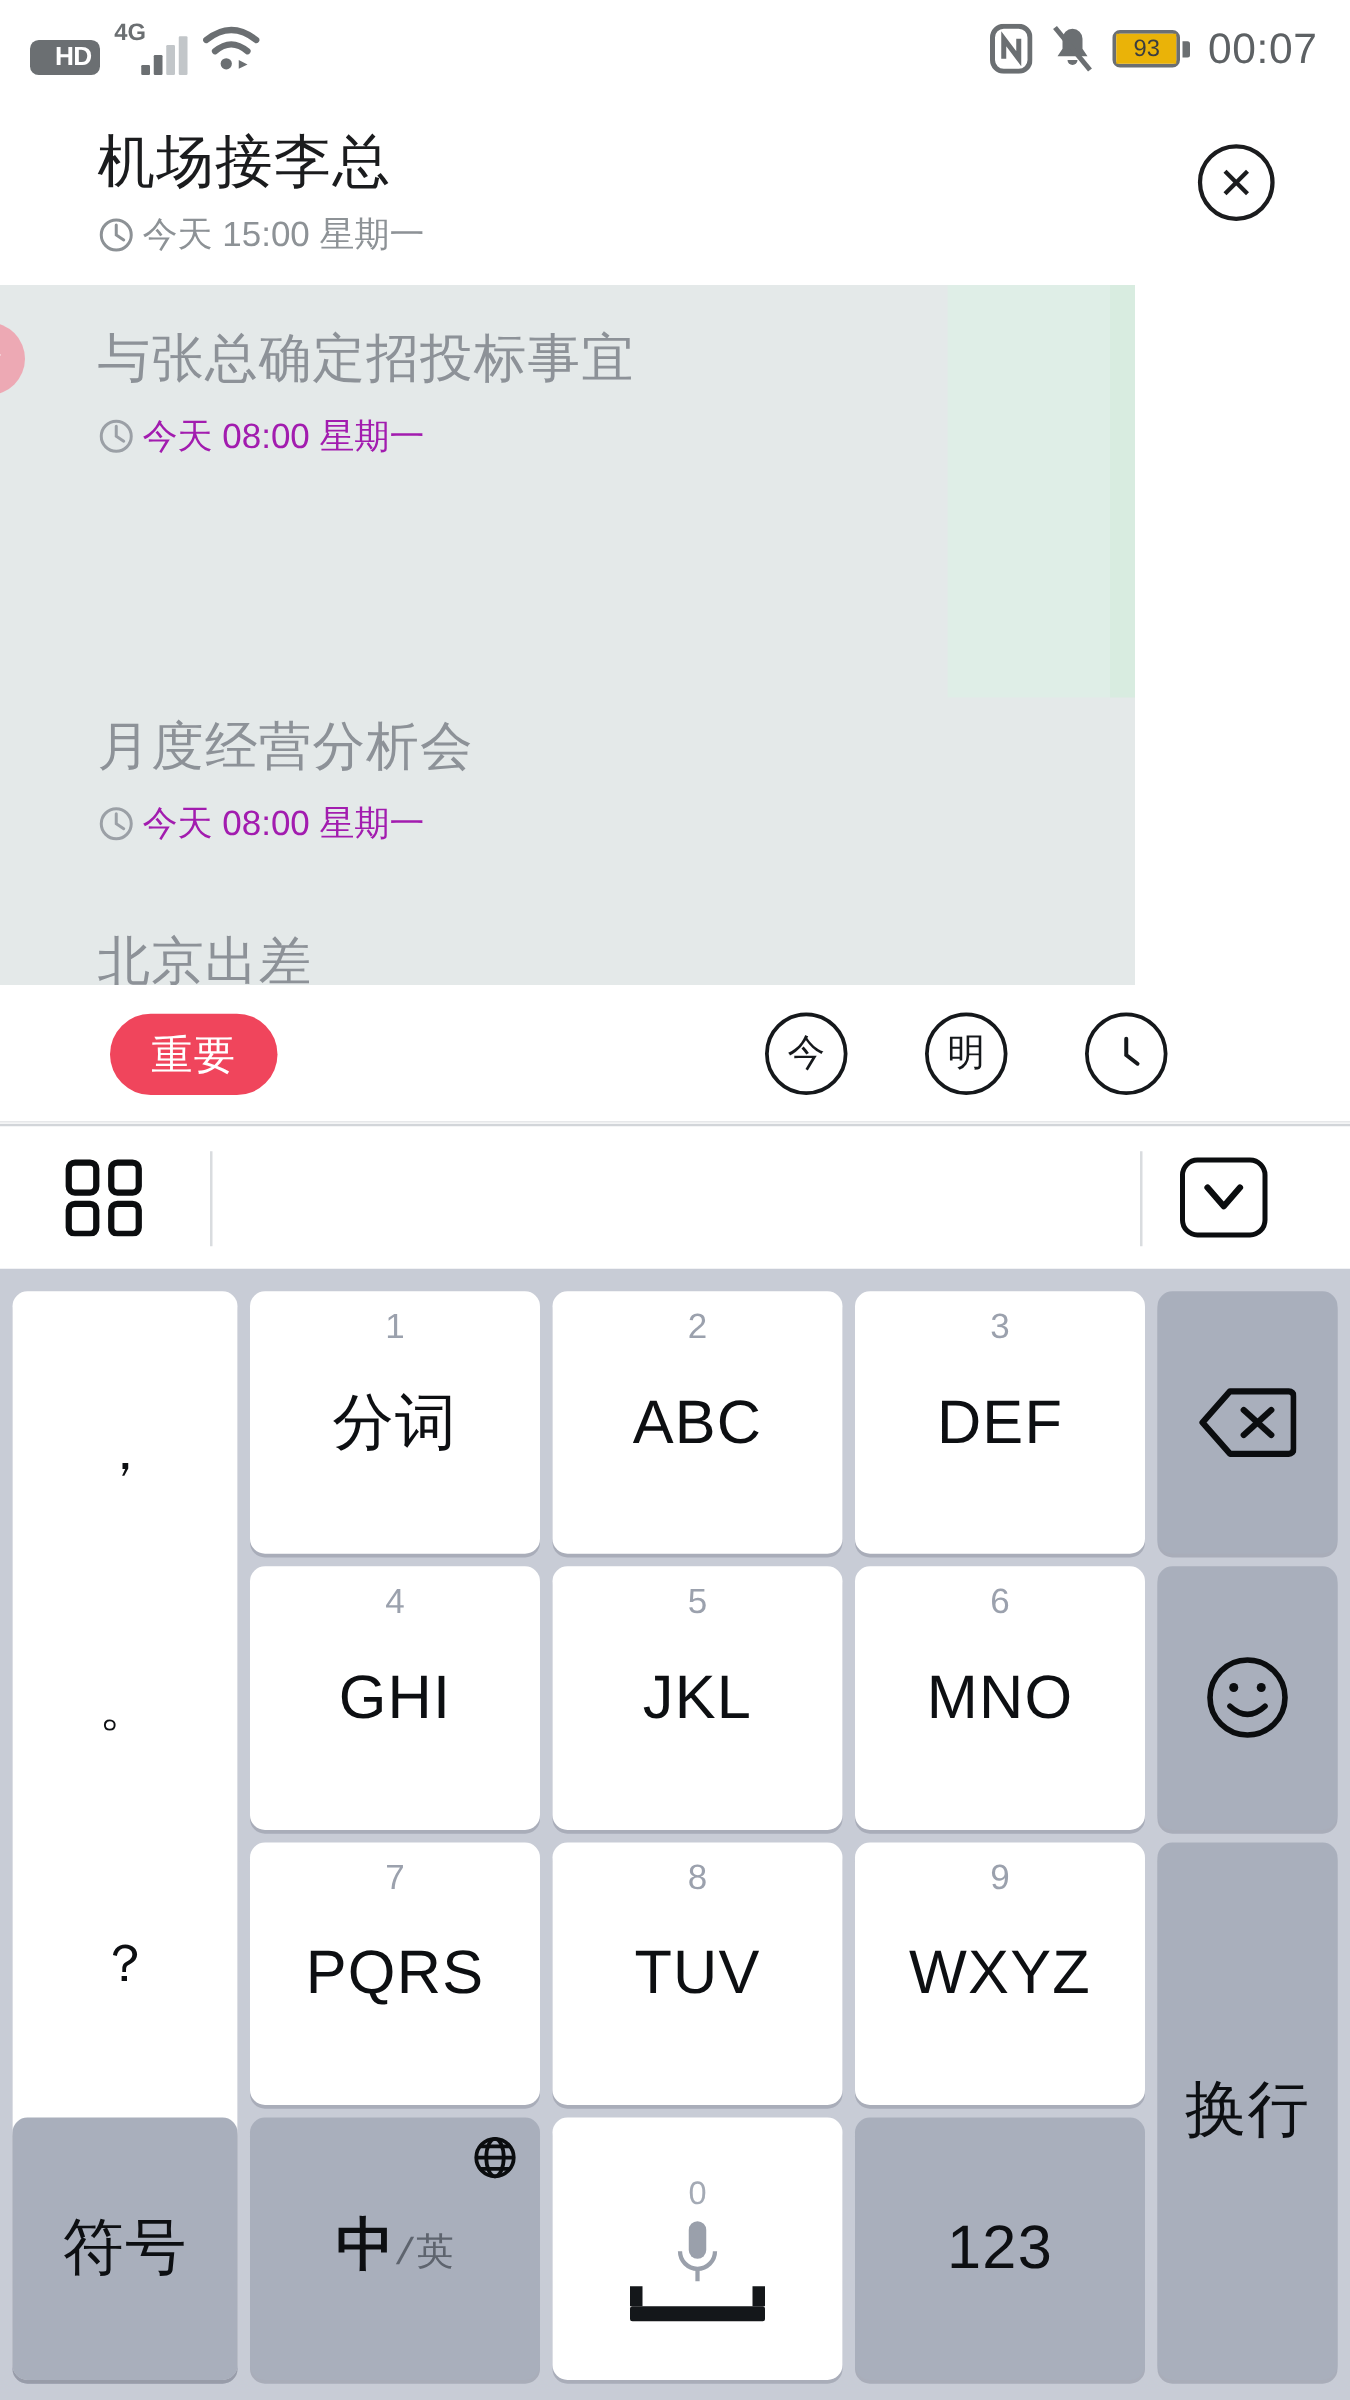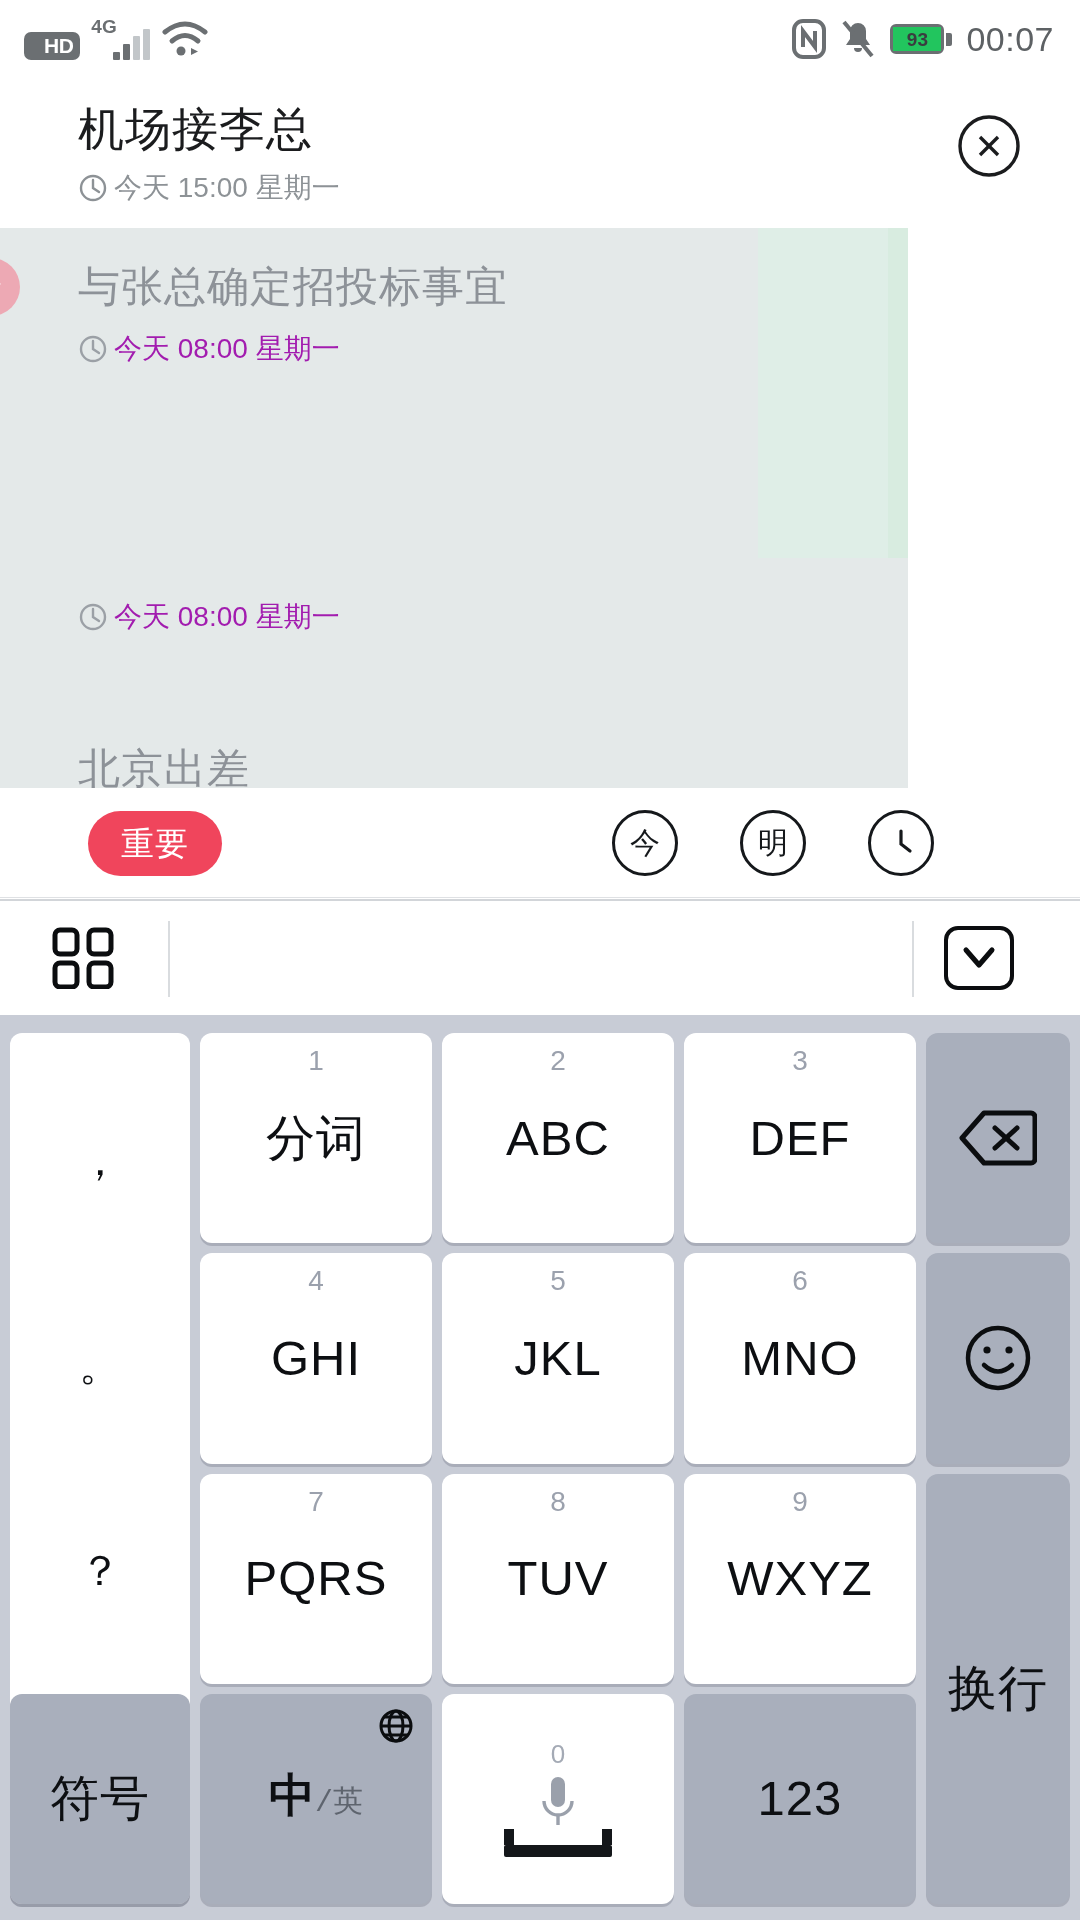--- a/index.html
+++ b/index.html
@@ -33,21 +33,21 @@
   .bars i:nth-child(4){ height:31px; background:#c2c6c9; }
   .nfc-ico, .bell-ico, .wifi-ico { display:block; }
   .battery {
     display:flex; align-items:center; gap:2px;
   }
   .bat-body {
     width:54px; height:30px; border:3px solid #6b6f72; border-radius:6px;
     display:flex; align-items:center; justify-content:center;
   }
   .bat-fill {
-    background:#22c55e; color:#3a3d40; font-size:19px; font-weight:bold;
+    background:#eab308; color:#3a3d40; font-size:19px; font-weight:normal;
     width:100%; height:100%; display:flex; align-items:center; justify-content:center;
     line-height:1;
   }
   .bat-cap { width:6px; height:13px; background:#6b6f72; border-radius:0 2px 2px 0; }
   .sb-time { font-size:34px; color:#5d6164; letter-spacing:0.5px; }
 
   
   .header {
     position:absolute; top:78px; left:0; width:1080px; height:150px;
     background:#fff;
@@ -265,20 +265,23 @@
       <div class="task-sub">
         <svg width="30" height="30" viewBox="0 0 30 30">
           <circle cx="15" cy="15" r="12" fill="none" stroke="#9ba0a6" stroke-width="2.4"></circle>
           <path d="M15 7 L15 15 L21 19" stroke="#9ba0a6" stroke-width="2.4" fill="none" stroke-linecap="round"></path>
         </svg>
         <span>今天 08:00 星期一</span>
       </div>
     </div>
 
     <div class="task" style="top:348px;">
+      <div class="task-title">
+        <span>月度经营分析会</span>
+      </div>
       <div class="task-sub">
         <svg width="30" height="30" viewBox="0 0 30 30">
           <circle cx="15" cy="15" r="12" fill="none" stroke="#9ba0a6" stroke-width="2.4"></circle>
           <path d="M15 7 L15 15 L21 19" stroke="#9ba0a6" stroke-width="2.4" fill="none" stroke-linecap="round"></path>
         </svg>
         <span>今天 08:00 星期一</span>
       </div>
     </div>
 
     <div class="task" style="top:520px;">

